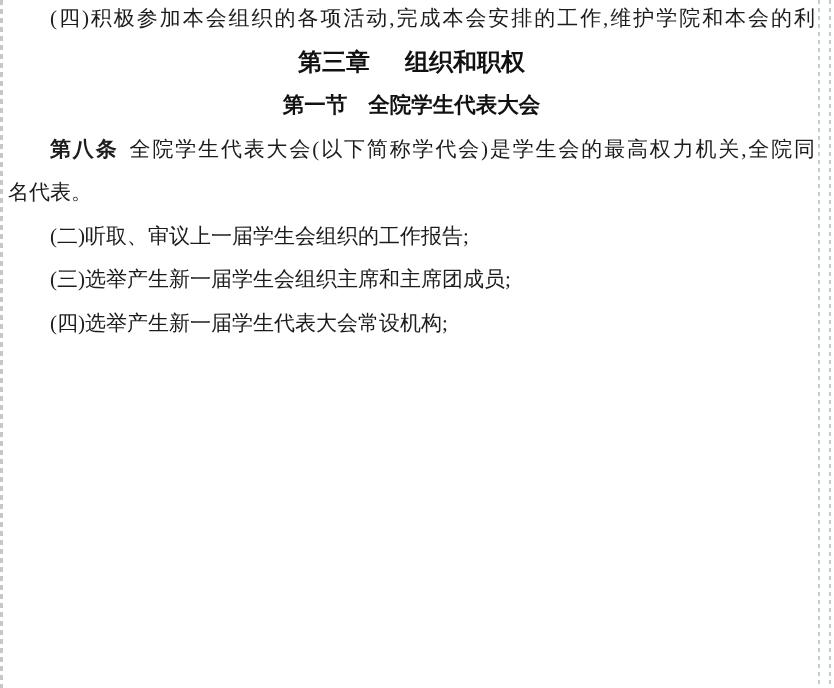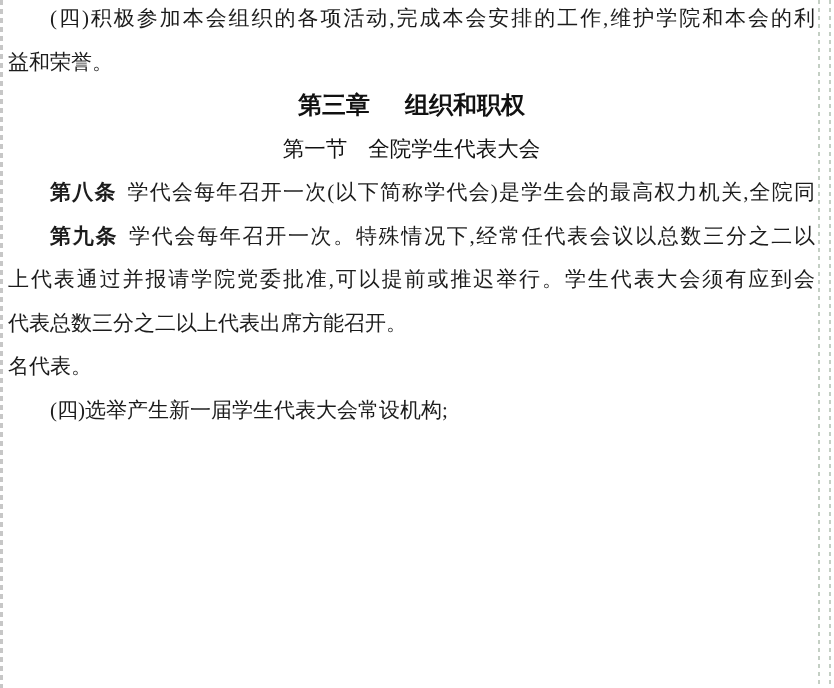--- a/index.html
+++ b/index.html
@@ -68,64 +68,58 @@
     text-align: center;
     font-weight: bold;
     font-size: 24px;
     color: #111111;
   }
   .heading-chapter .hnum { margin-right: 35px; }
   .heading-section {
     height: 43.5px;
     line-height: 43.5px;
     text-align: center;
-    font-weight: normal;
+    font-weight: bold;
     font-size: 21.5px;
     color: #111111;
   }
   .heading-section .hnum { margin-right: 21px; }
 </style>
 </head>
 <body>
 
 <div class="edge edge-left"></div>
 <div class="edge edge-right-inner"></div>
 <div class="edge edge-right-outer"></div>
 
 <div class="doc">
 
   <div>
     <div class="line j ind">(四)积极参加本会组织的各项活动,完成本会安排的工作,维护学院和本会的利</div>
-    <div class="line">益和荣誉。</div>
   </div>
 
   <div class="heading-chapter">
     <span class="hnum">第三章</span><span>组织和职权</span>
   </div>
 
   <div class="heading-section">
     <span class="hnum">第一节</span><span>全院学生代表大会</span>
   </div>
 
   <div>
     <div class="line j ind">
-      <span class="term">第八条</span><span>学代会每年召开一次(以下简称学代会)是学生会的最高权力机关,全院同</span>
+      <span class="term">第八条</span><span>全院学生代表大会(以下简称学代会)是学生会的最高权力机关,全院同</span>
     </div>
   </div>
 
-  <div>
-    <div class="line j ind">
-      <span class="term">第九条</span><span>学代会每年召开一次。特殊情况下,经常任代表会议以总数三分之二以</span>
-    </div>
-    <div class="line j">上代表通过并报请学院党委批准,可以提前或推迟举行。学生代表大会须有应到会</div>
-    <div class="line">代表总数三分之二以上代表出席方能召开。</div>
-  </div>
 
   <div>
     <div class="line">名代表。</div>
   </div>
 
 
   <div>
+    <div class="line ind">(二)听取、审议上一届学生会组织的工作报告;</div>
+    <div class="line ind">(三)选举产生新一届学生会组织主席和主席团成员;</div>
     <div class="line ind">(四)选举产生新一届学生代表大会常设机构;</div>
   </div>
 
 </div>
 
 </body></html>

